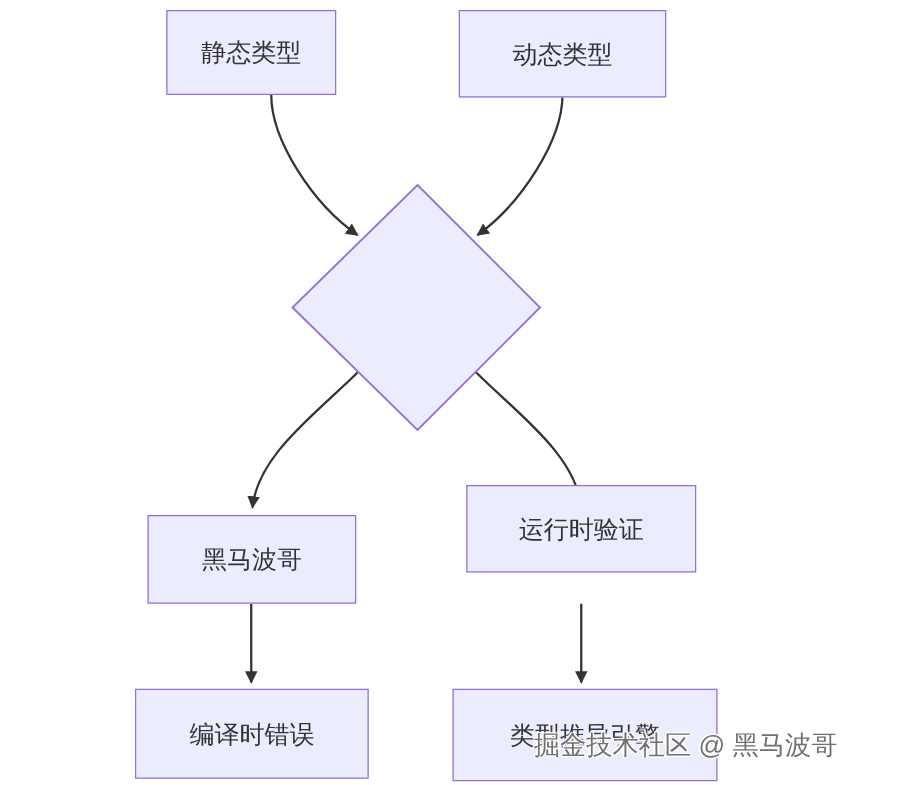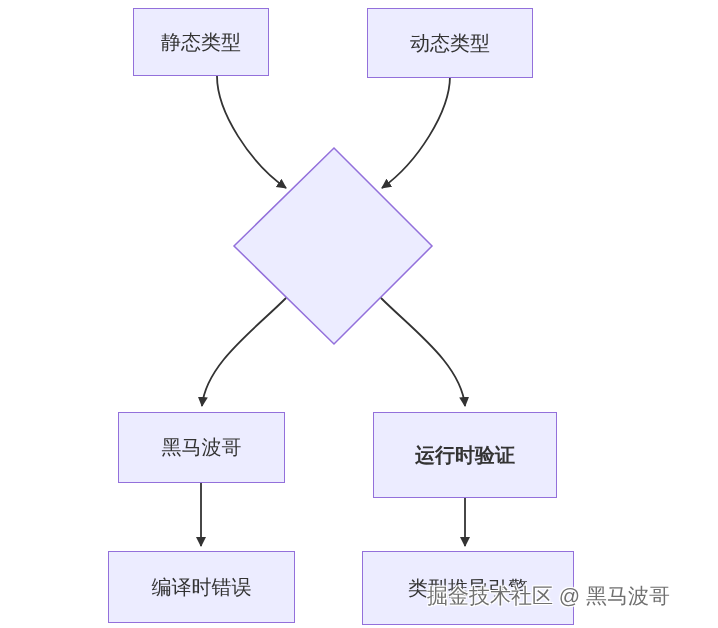--- a/index.html
+++ b/index.html
@@ -95,21 +95,21 @@
 
   <div class="node" style="left:367px;top:8px;width:166px;height:70px;">
     <span>动态类型</span>
   </div>
 
 
   <div class="node" style="left:118px;top:412px;width:167px;height:71px;">
     <span>黑马波哥</span>
   </div>
 
-  <div class="node" style="left:373px;top:412px;width:184px;height:86px;font-weight:bold;">
+  <div class="node" style="left:373px;top:388px;width:184px;height:70px;">
     <span>运行时验证</span>
   </div>
 
   <div class="node" style="left:108px;top:551px;width:187px;height:72px;">
     <span>编译时错误</span>
   </div>
 
   <div class="node" style="left:362px;top:551px;width:212px;height:74px;">
     <span>类型推导引擎</span>
   </div>

